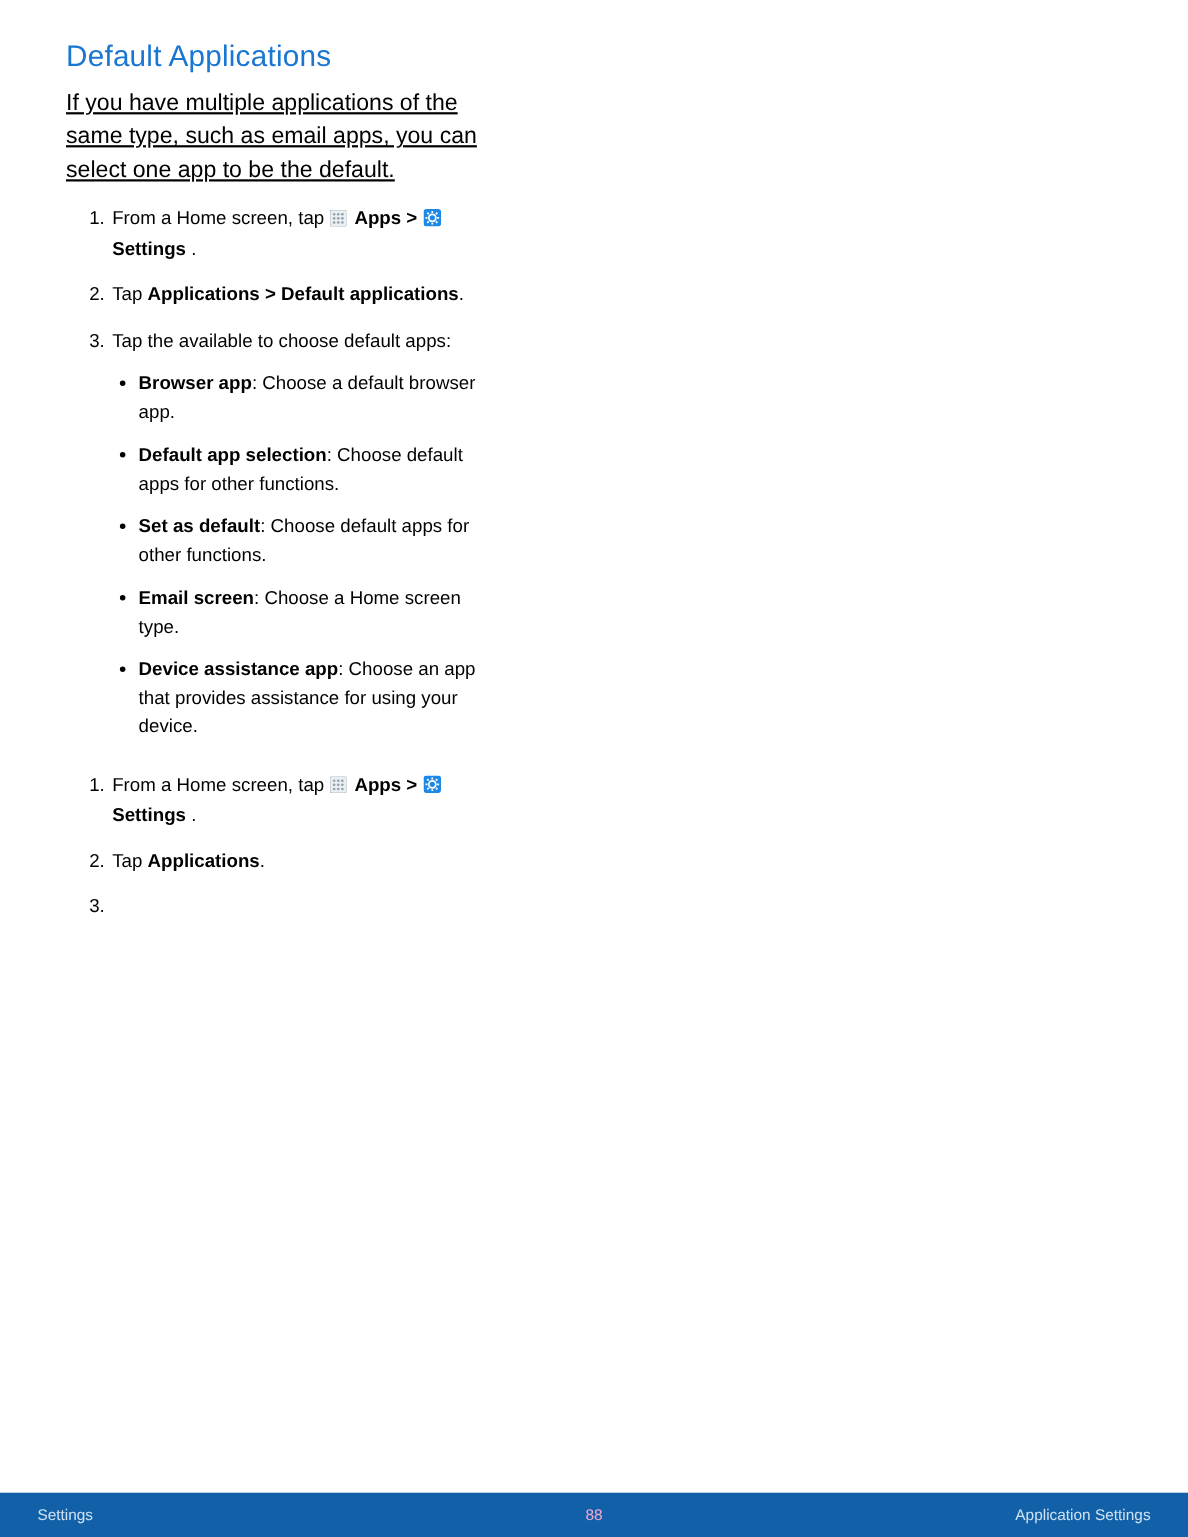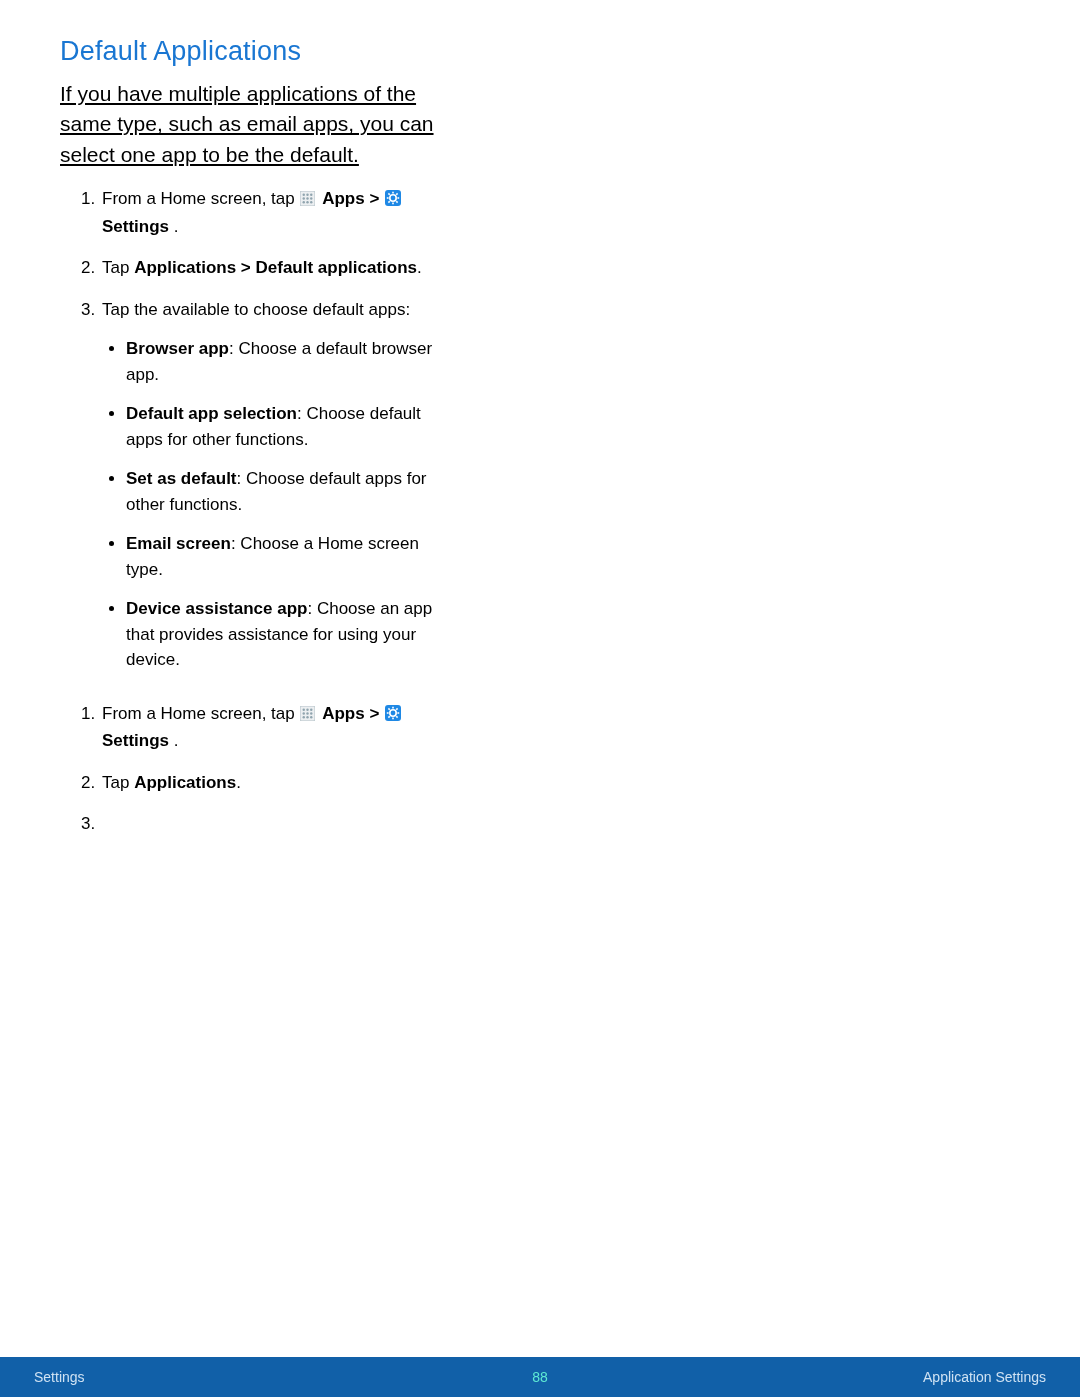--- a/index.html
+++ b/index.html
@@ -68,21 +68,21 @@
     font-size: 14px;
     display: flex;
     align-items: center;
     justify-content: space-between;
     padding: 0 34px;
   }
   .footer .center {
     position: absolute;
     left: 50%;
     transform: translateX(-50%);
-    color: #5eead4;
+    color: #f9a8d4;
   }
 </style>
 </head>
 <body>
 
 <div class="page">
 
   <h2>Default Applications</h2>
   <p>If you have multiple applications of the same type, such as email apps, you can select one app to be the default.</p>
 

